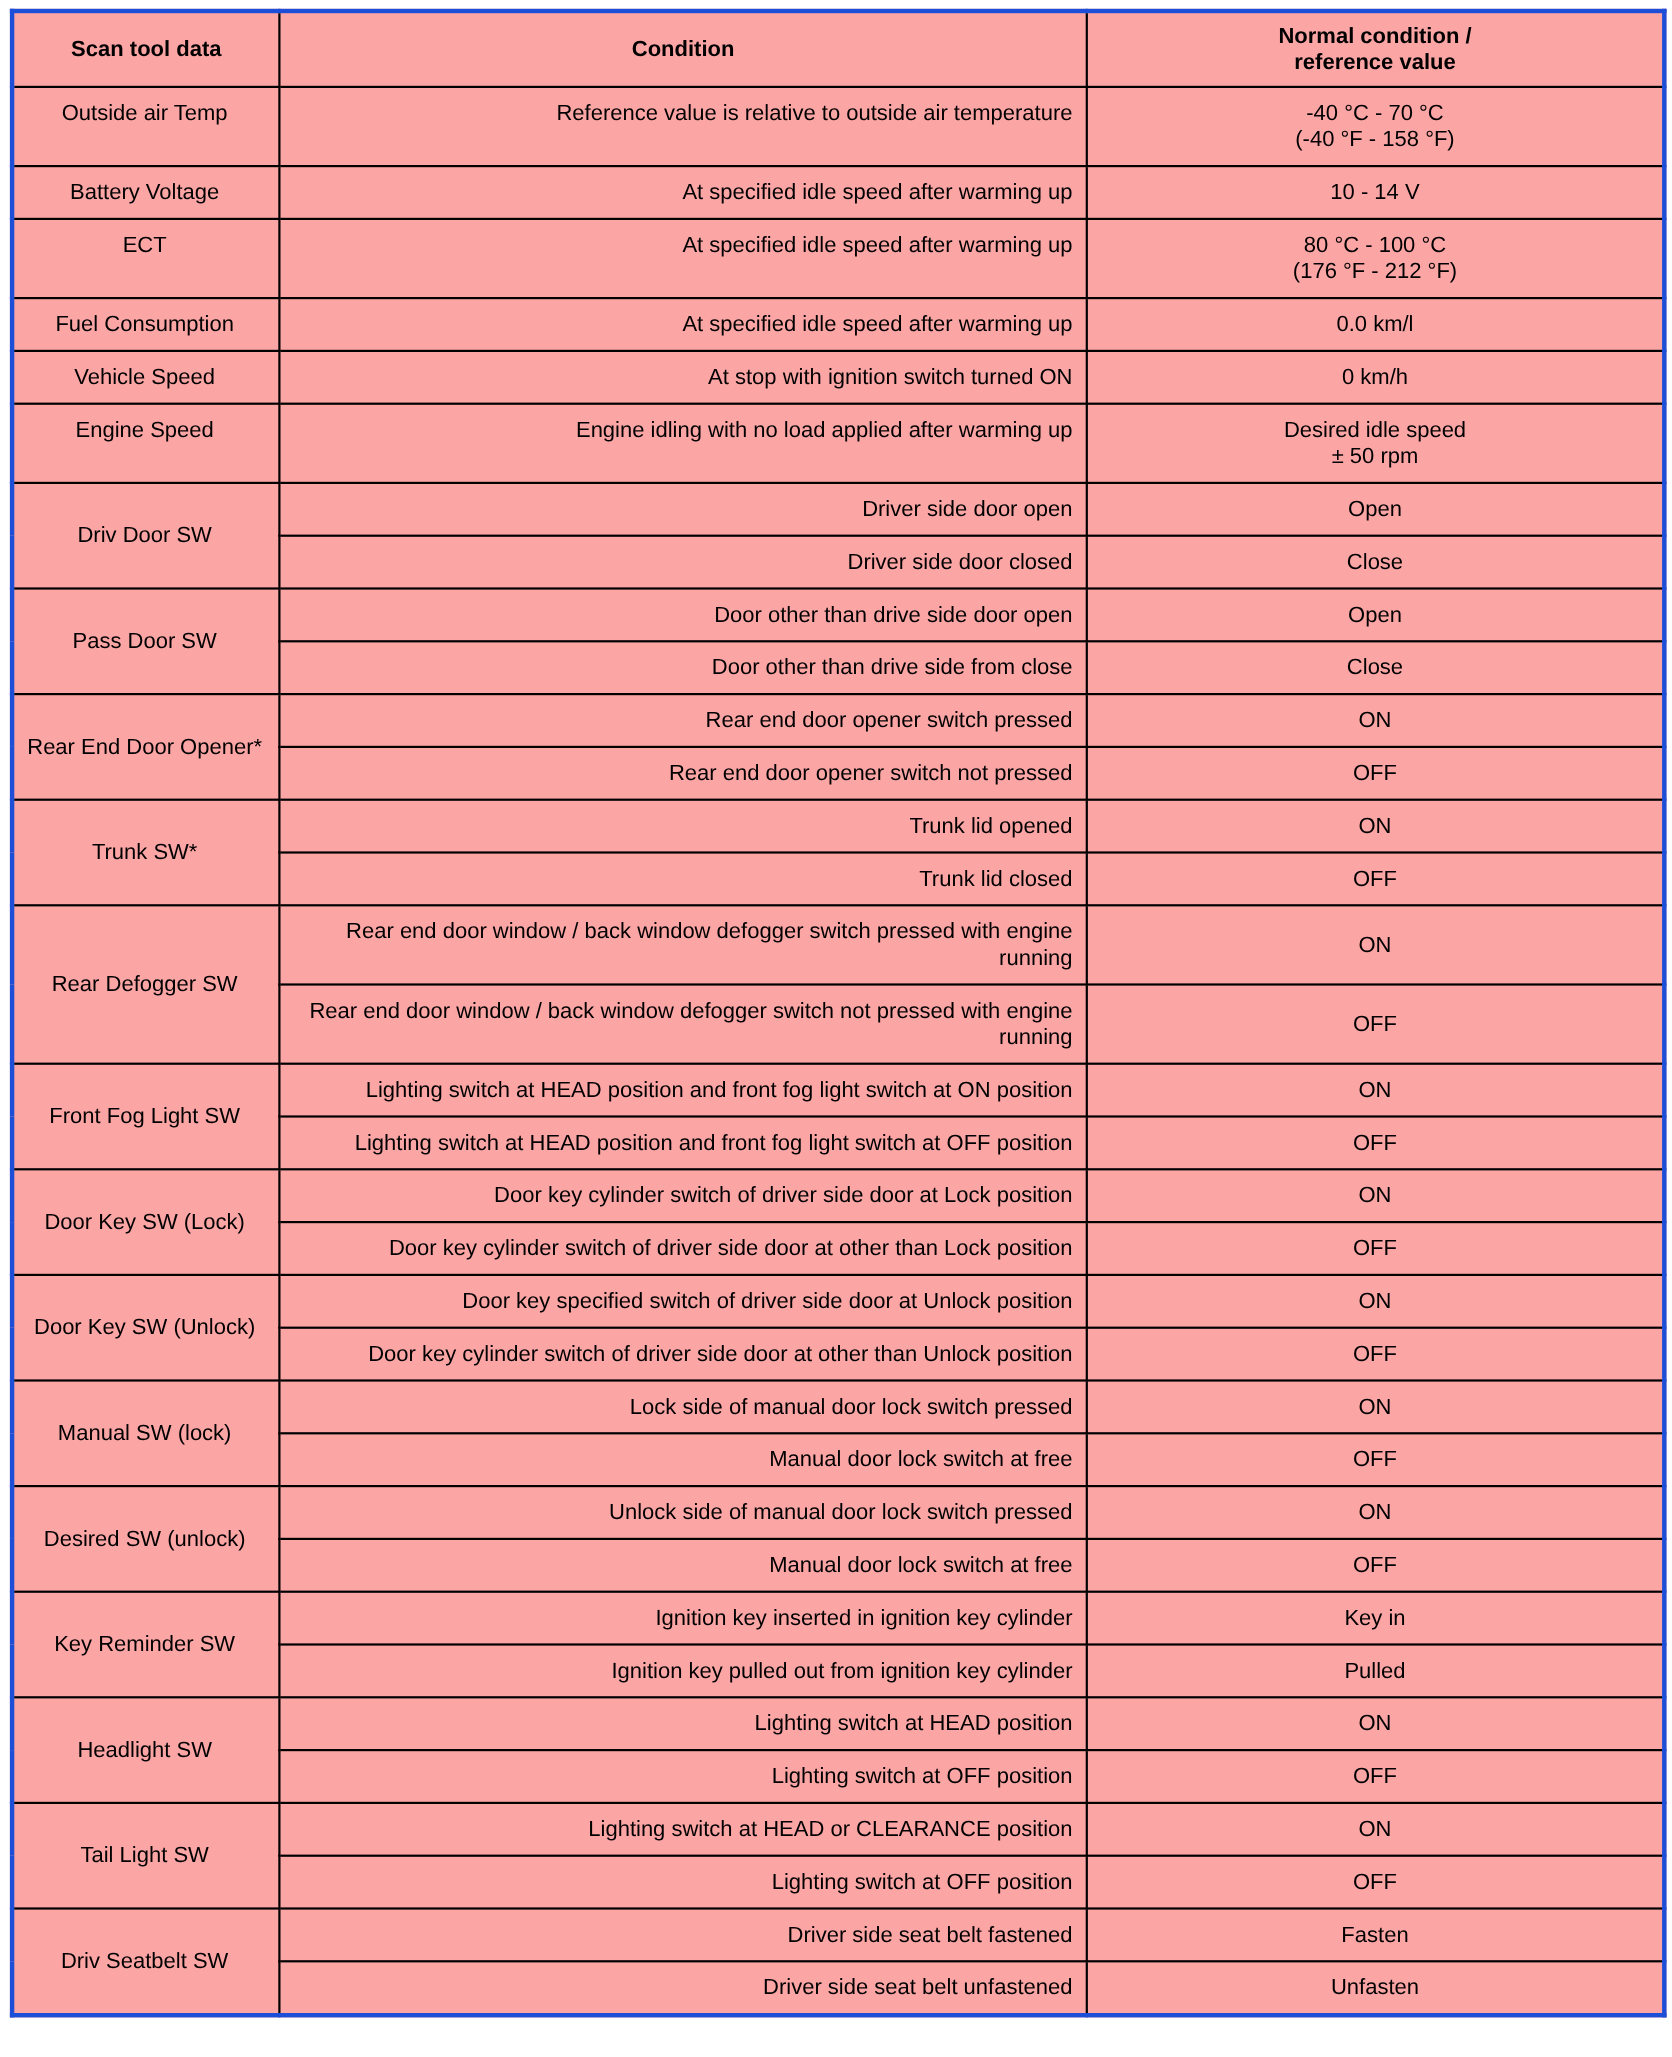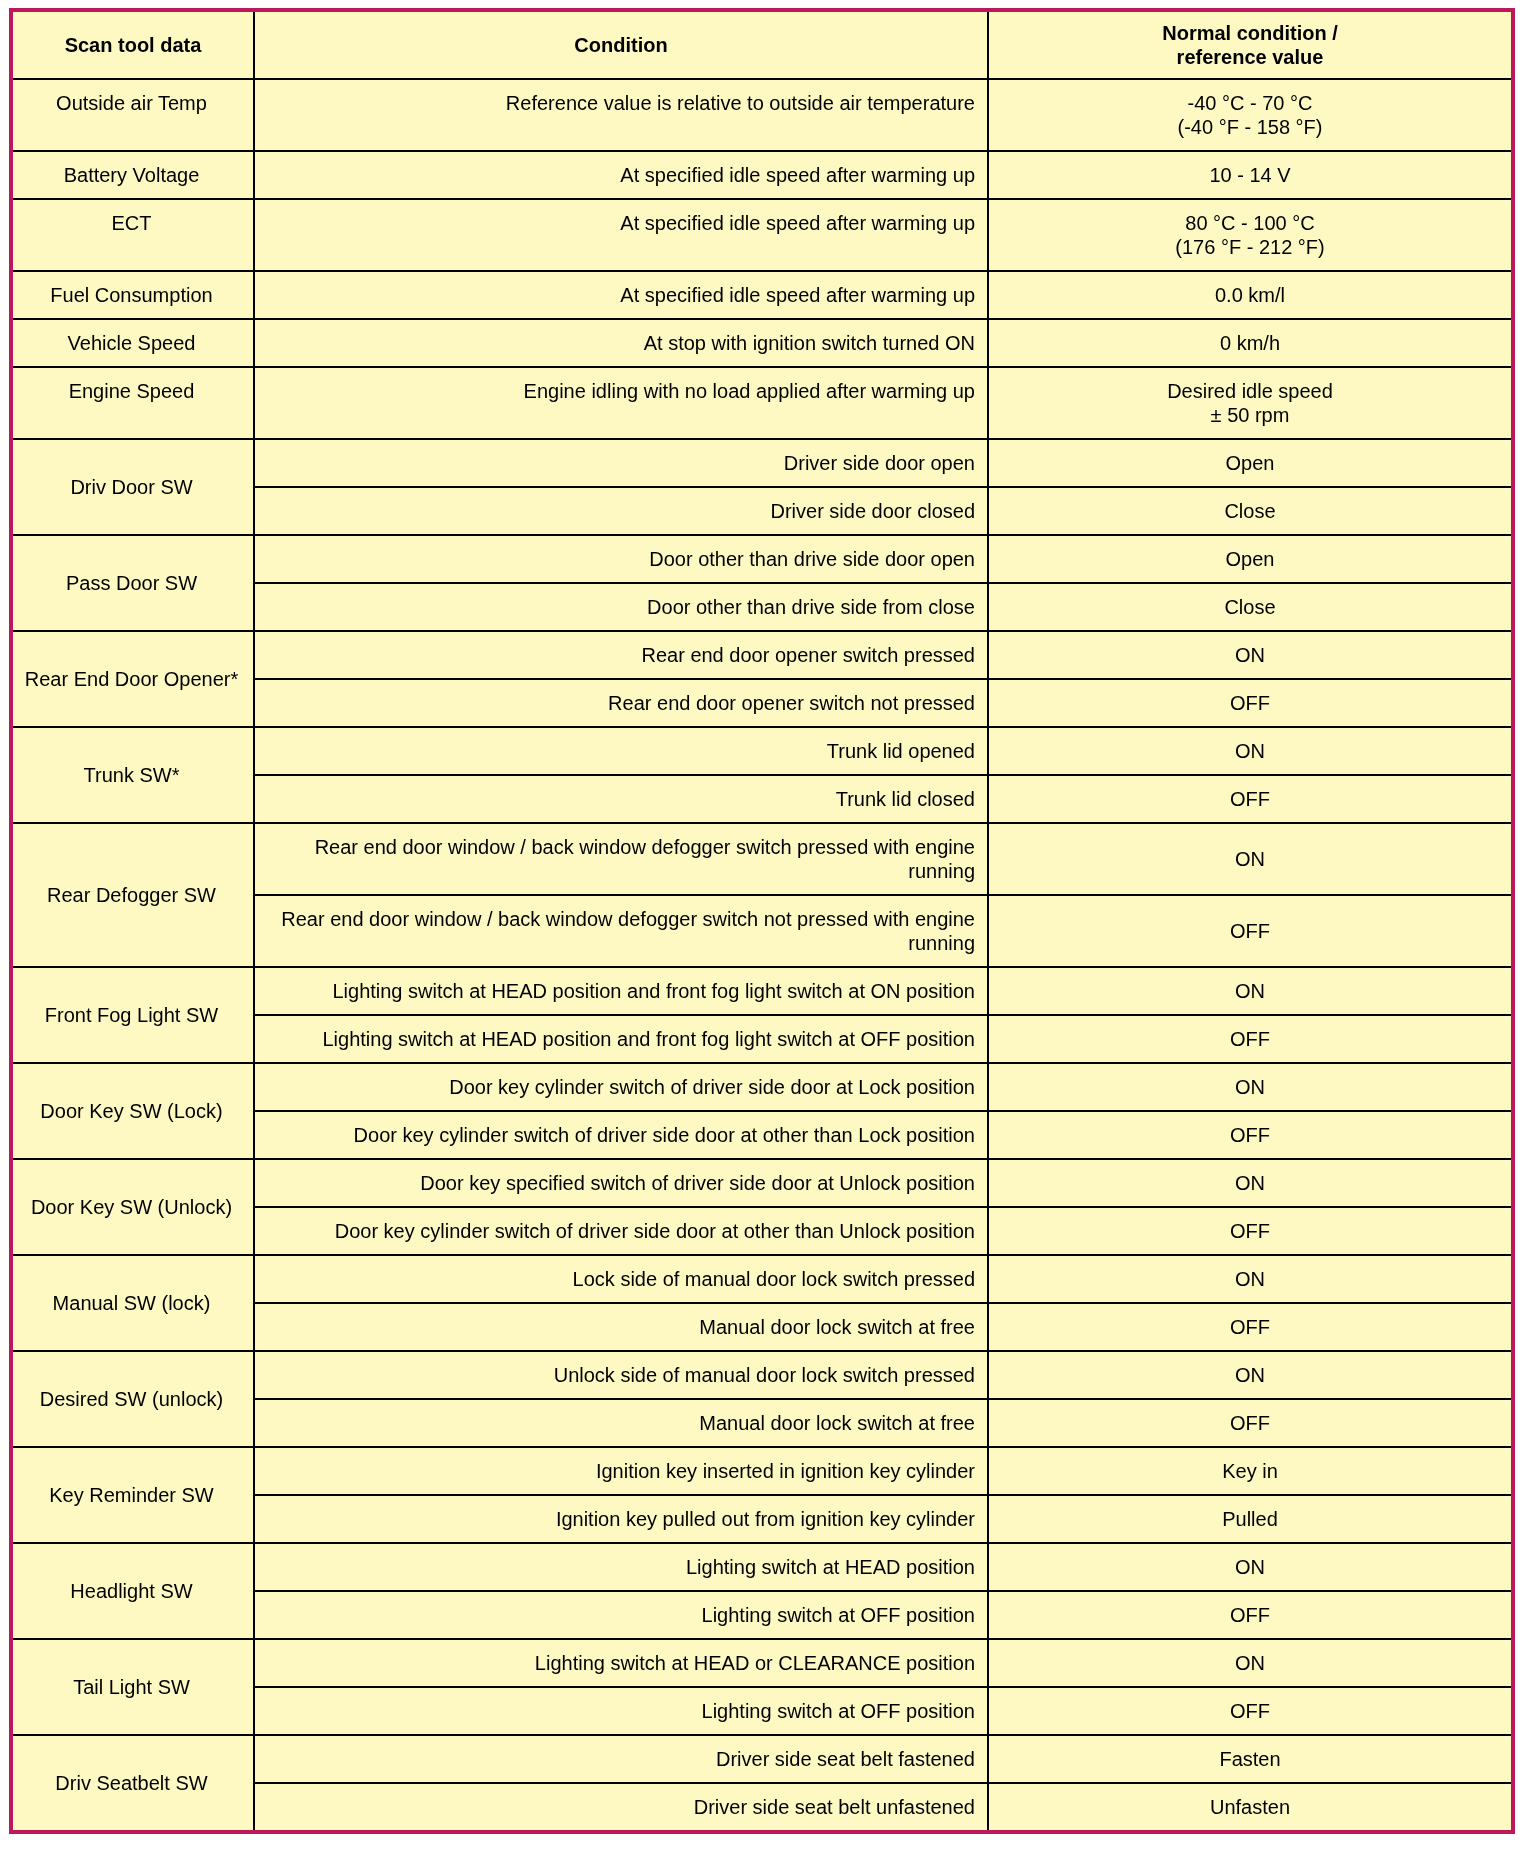--- a/index.html
+++ b/index.html
@@ -10,22 +10,22 @@
     background: #ffffff;
     color: #000000;
     font-family: "Liberation Sans", sans-serif;
   }
   .page { padding: 8px 9px 10px 9px; }
 
   table.scan-table {
     width: 1502px;
     border-collapse: collapse;
     table-layout: fixed;
-    border: 4px solid #be185d;
-    background: #fef9c3;
+    border: 4px solid #1d4ed8;
+    background: #fca5a5;
   }
   col.c1 { width: 243px; }
   col.c2 { width: 734px; }
   col.c3 { width: 525px; }
 
   th, td {
     border: 2px solid #000;
     font-size: 20px;
     line-height: 24px;
     padding: 11px 12px;

